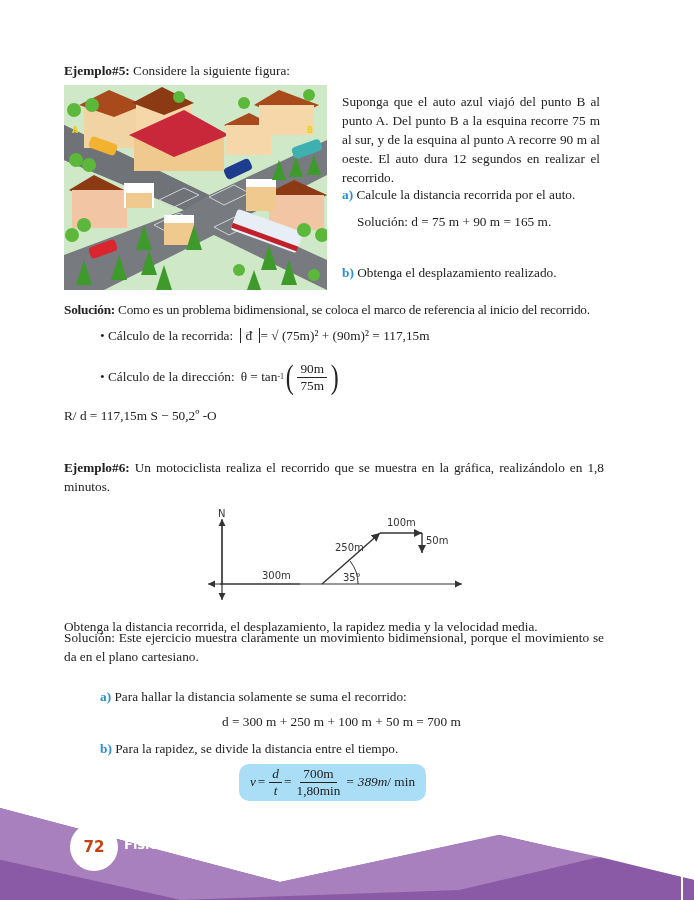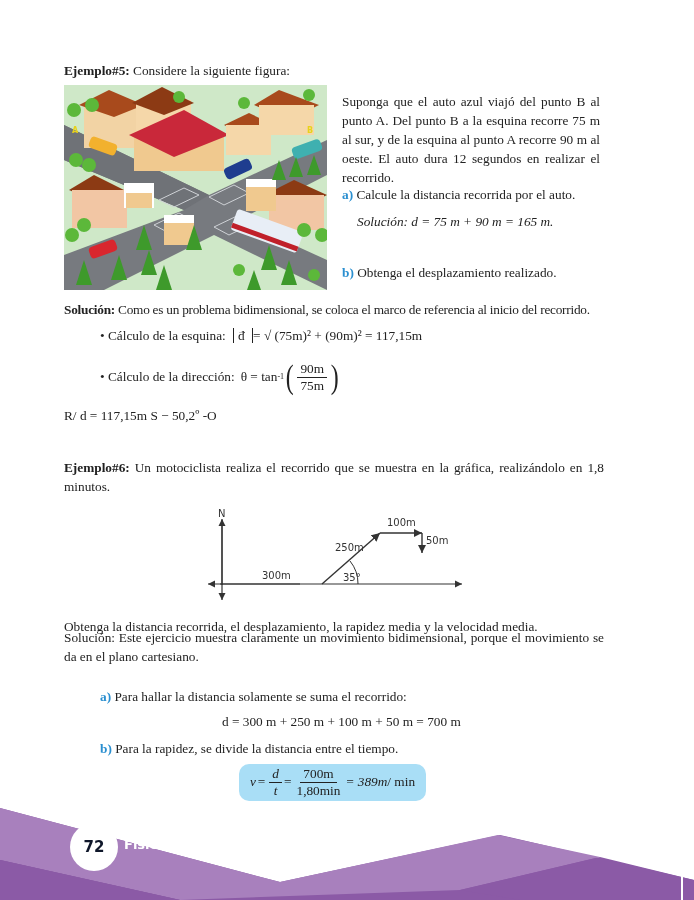--- a/index.html
+++ b/index.html
@@ -9,21 +9,21 @@
   .bold{font-weight:bold;}
   .lbl{color:#2a8fd0;font-weight:bold;}
   .just{text-align:justify;}
   .frac{display:inline-flex;flex-direction:column;align-items:center;vertical-align:middle;margin:0 2px;}
   .frac .num{border-bottom:1px solid #222;padding:0 3px;line-height:16px;}
   .frac .den{padding:0 3px;line-height:16px;}
   .paren{font-size:34px;font-weight:200;vertical-align:middle;line-height:34px;transform:scaleX(0.7);display:inline-block;}
   .formula-box{background:#a9def6;border-radius:10px;}
   .it{font-style:italic;}
   .footer-title{font-family:"DejaVu Sans",sans-serif;font-weight:bold;color:#fff;font-size:13px;}
-  .pagenum{font-family:"DejaVu Sans",sans-serif;font-weight:bold;color:#0f172a;font-size:15px;}
+  .pagenum{font-family:"DejaVu Sans",sans-serif;font-weight:bold;color:#c2410c;font-size:15px;}
 </style>
 </head>
 <body>
 
 <div class="abs txt" style="left:64px;top:62px;">
   <span class="bold">Ejemplo#5:</span><span> Considere la siguiente figura:</span>
 </div>
 
 <div class="abs" style="left:64px;top:85px;width:263px;height:205px;">
 <svg width="263" height="205" viewBox="0 0 263 205">
@@ -101,31 +101,31 @@
   <text x="8" y="48" font-family="DejaVu Sans, sans-serif" font-size="8" font-weight="bold" fill="#e8d21a">A</text>
   <text x="243" y="48" font-family="DejaVu Sans, sans-serif" font-size="8" font-weight="bold" fill="#e8d21a">B</text>
 </svg>
 </div>
 
 <div class="abs txt just" style="left:342px;top:92px;width:258px;line-height:19px;">Suponga que el auto azul viajó del punto B al punto A. Del punto B a la esquina recorre 75 m al sur, y de la esquina al punto A recorre 90 m al oeste. El auto dura 12 segundos en realizar el recorrido.</div>
 
 <div class="abs txt" style="left:342px;top:186px;">
   <span class="lbl">a)</span><span> Calcule la distancia recorrida por el auto.</span>
 </div>
-<div class="abs txt" style="left:357px;top:213px;font-style:italic;">Solución: d = 75 m + 90 m = 165 m.</div>
+<div class="abs txt" style="left:357px;top:213px;">Solución: d = 75 m + 90 m = 165 m.</div>
 <div class="abs txt" style="left:342px;top:264px;">
   <span class="lbl">b)</span><span> Obtenga el desplazamiento realizado.</span>
 </div>
 
 <div class="abs txt" style="left:64px;top:301px;letter-spacing:-0.25px;white-space:nowrap;">
   <span class="bold">Solución:</span><span> Como es un problema bidimensional, se coloca el marco de referencia al inicio del recorrido.</span>
 </div>
 
 <div class="abs txt" style="left:100px;top:327px;white-space:nowrap;">
-  <span>• Cálculo de la esquina:</span>
+  <span>• Cálculo de la recorrida:</span>
   <span style="border-left:1px solid #222;border-right:1px solid #222;padding:0 4px;margin-left:4px;position:relative;">
     <span style="position:absolute;left:3px;top:-6px;font-size:10px;">→</span>
     <span>d</span>
   </span>
   <span>= √ (75m)² + (90m)² = 117,15m</span>
 </div>
 
 <div class="abs txt" style="left:100px;top:360px;white-space:nowrap;display:flex;align-items:center;">
   <span>• Cálculo de la dirección:</span>
   <span style="margin-left:6px;">θ = tan</span>

